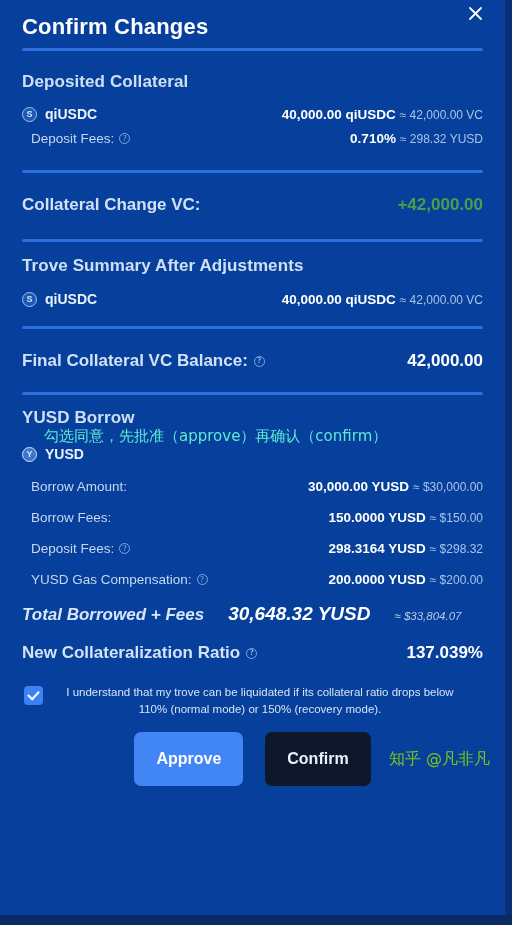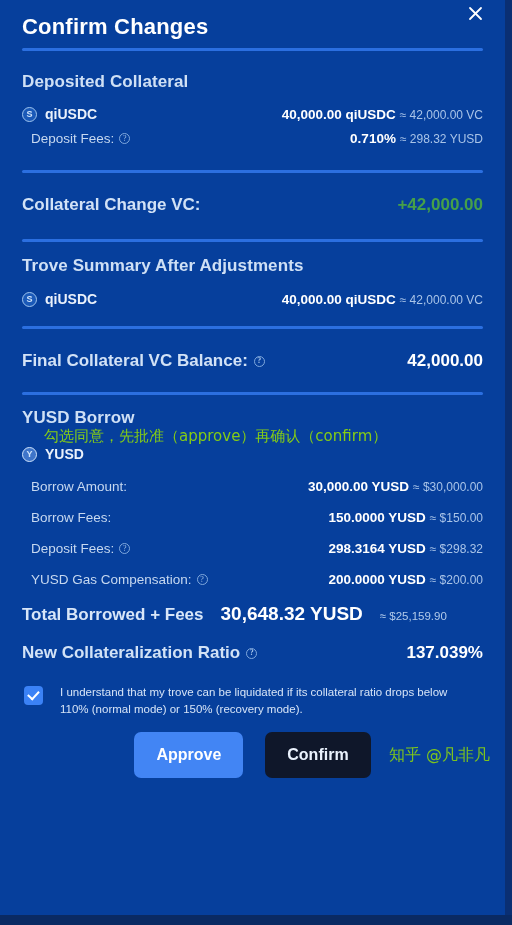--- a/index.html
+++ b/index.html
@@ -153,32 +153,33 @@
     display: flex; align-items: center; gap: 6px;
   }
   .big-value {
     font-size: 17px;
     font-weight: bold;
     color: #ffffff;
   }
   .big-value.green { color: #46a049; }
 
   .annotation {
-    color: #84cc16;
+    color: #5eead4;
     font-size: 15px;
     font-family: "DejaVu Sans", sans-serif;
     margin-left: 22px;
     margin-top: -1px;
     line-height: 18px;
     white-space: nowrap;
   }
 
   .total-row {
-    display: flex; align-items: baseline; gap: 17px;
+    display: flex; align-items: baseline; gap: 24px;
     margin-top: 16px;
+    font-style: italic;
   }
   .total-label {
     font-size: 17px; font-weight: bold; color: #d8e6f8;
   }
   .total-value {
     font-size: 19px; font-weight: bold; color: #ffffff;
   }
   .total-approx { font-size: 11.5px; color: #b2cbea; }
 
   .ratio-row {
@@ -207,38 +208,39 @@
     width: 5px; height: 9px;
     border: solid #ffffff;
     border-width: 0 2px 2px 0;
     transform: rotate(43deg) translate(-1px,-1px);
   }
   .check-text {
     font-size: 11.5px;
     color: #d6e4f7;
     line-height: 17px;
     max-width: 400px;
+    text-align: center;
   }
 
   .buttons {
     display: flex;
     align-items: center;
     justify-content: center;
     gap: 22px;
     margin-top: 14px;
     position: relative;
   }
   .btn {
     border: none;
     border-radius: 7px;
     font-size: 16px;
     font-weight: bold;
     font-family: "Liberation Sans", sans-serif;
     padding: 0 22px;
-    height: 46px;
+    height: 54px;
     cursor: pointer;
     color: #ffffff;
   }
   .btn.approve { background: #4285f4; }
   .btn.confirm { background: #0f172a; color: #eaf2fd; cursor: default; }
   .watermark {
     position: absolute;
     right: -7px;
     top: 50%;
     transform: translateY(-50%);
@@ -377,21 +379,21 @@
       <div class="value-right">
         <span class="amt-strong">200.0000 YUSD</span>
         <span class="amt-approx">≈ $200.00</span>
       </div>
     </div>
   </div>
 
   <div class="total-row">
     <span class="total-label">Total Borrowed + Fees</span>
     <span class="total-value">30,648.32 YUSD</span>
-    <span class="total-approx">≈ $25,159.90</span>
+    <span class="total-approx">≈ $33,804.07</span>
   </div>
 
   <div class="ratio-row">
     <div class="big-label">
       <span>New Collateralization Ratio</span>
       <span class="info-icon">?</span>
     </div>
     <div class="big-value">137.039%</div>
   </div>
 

